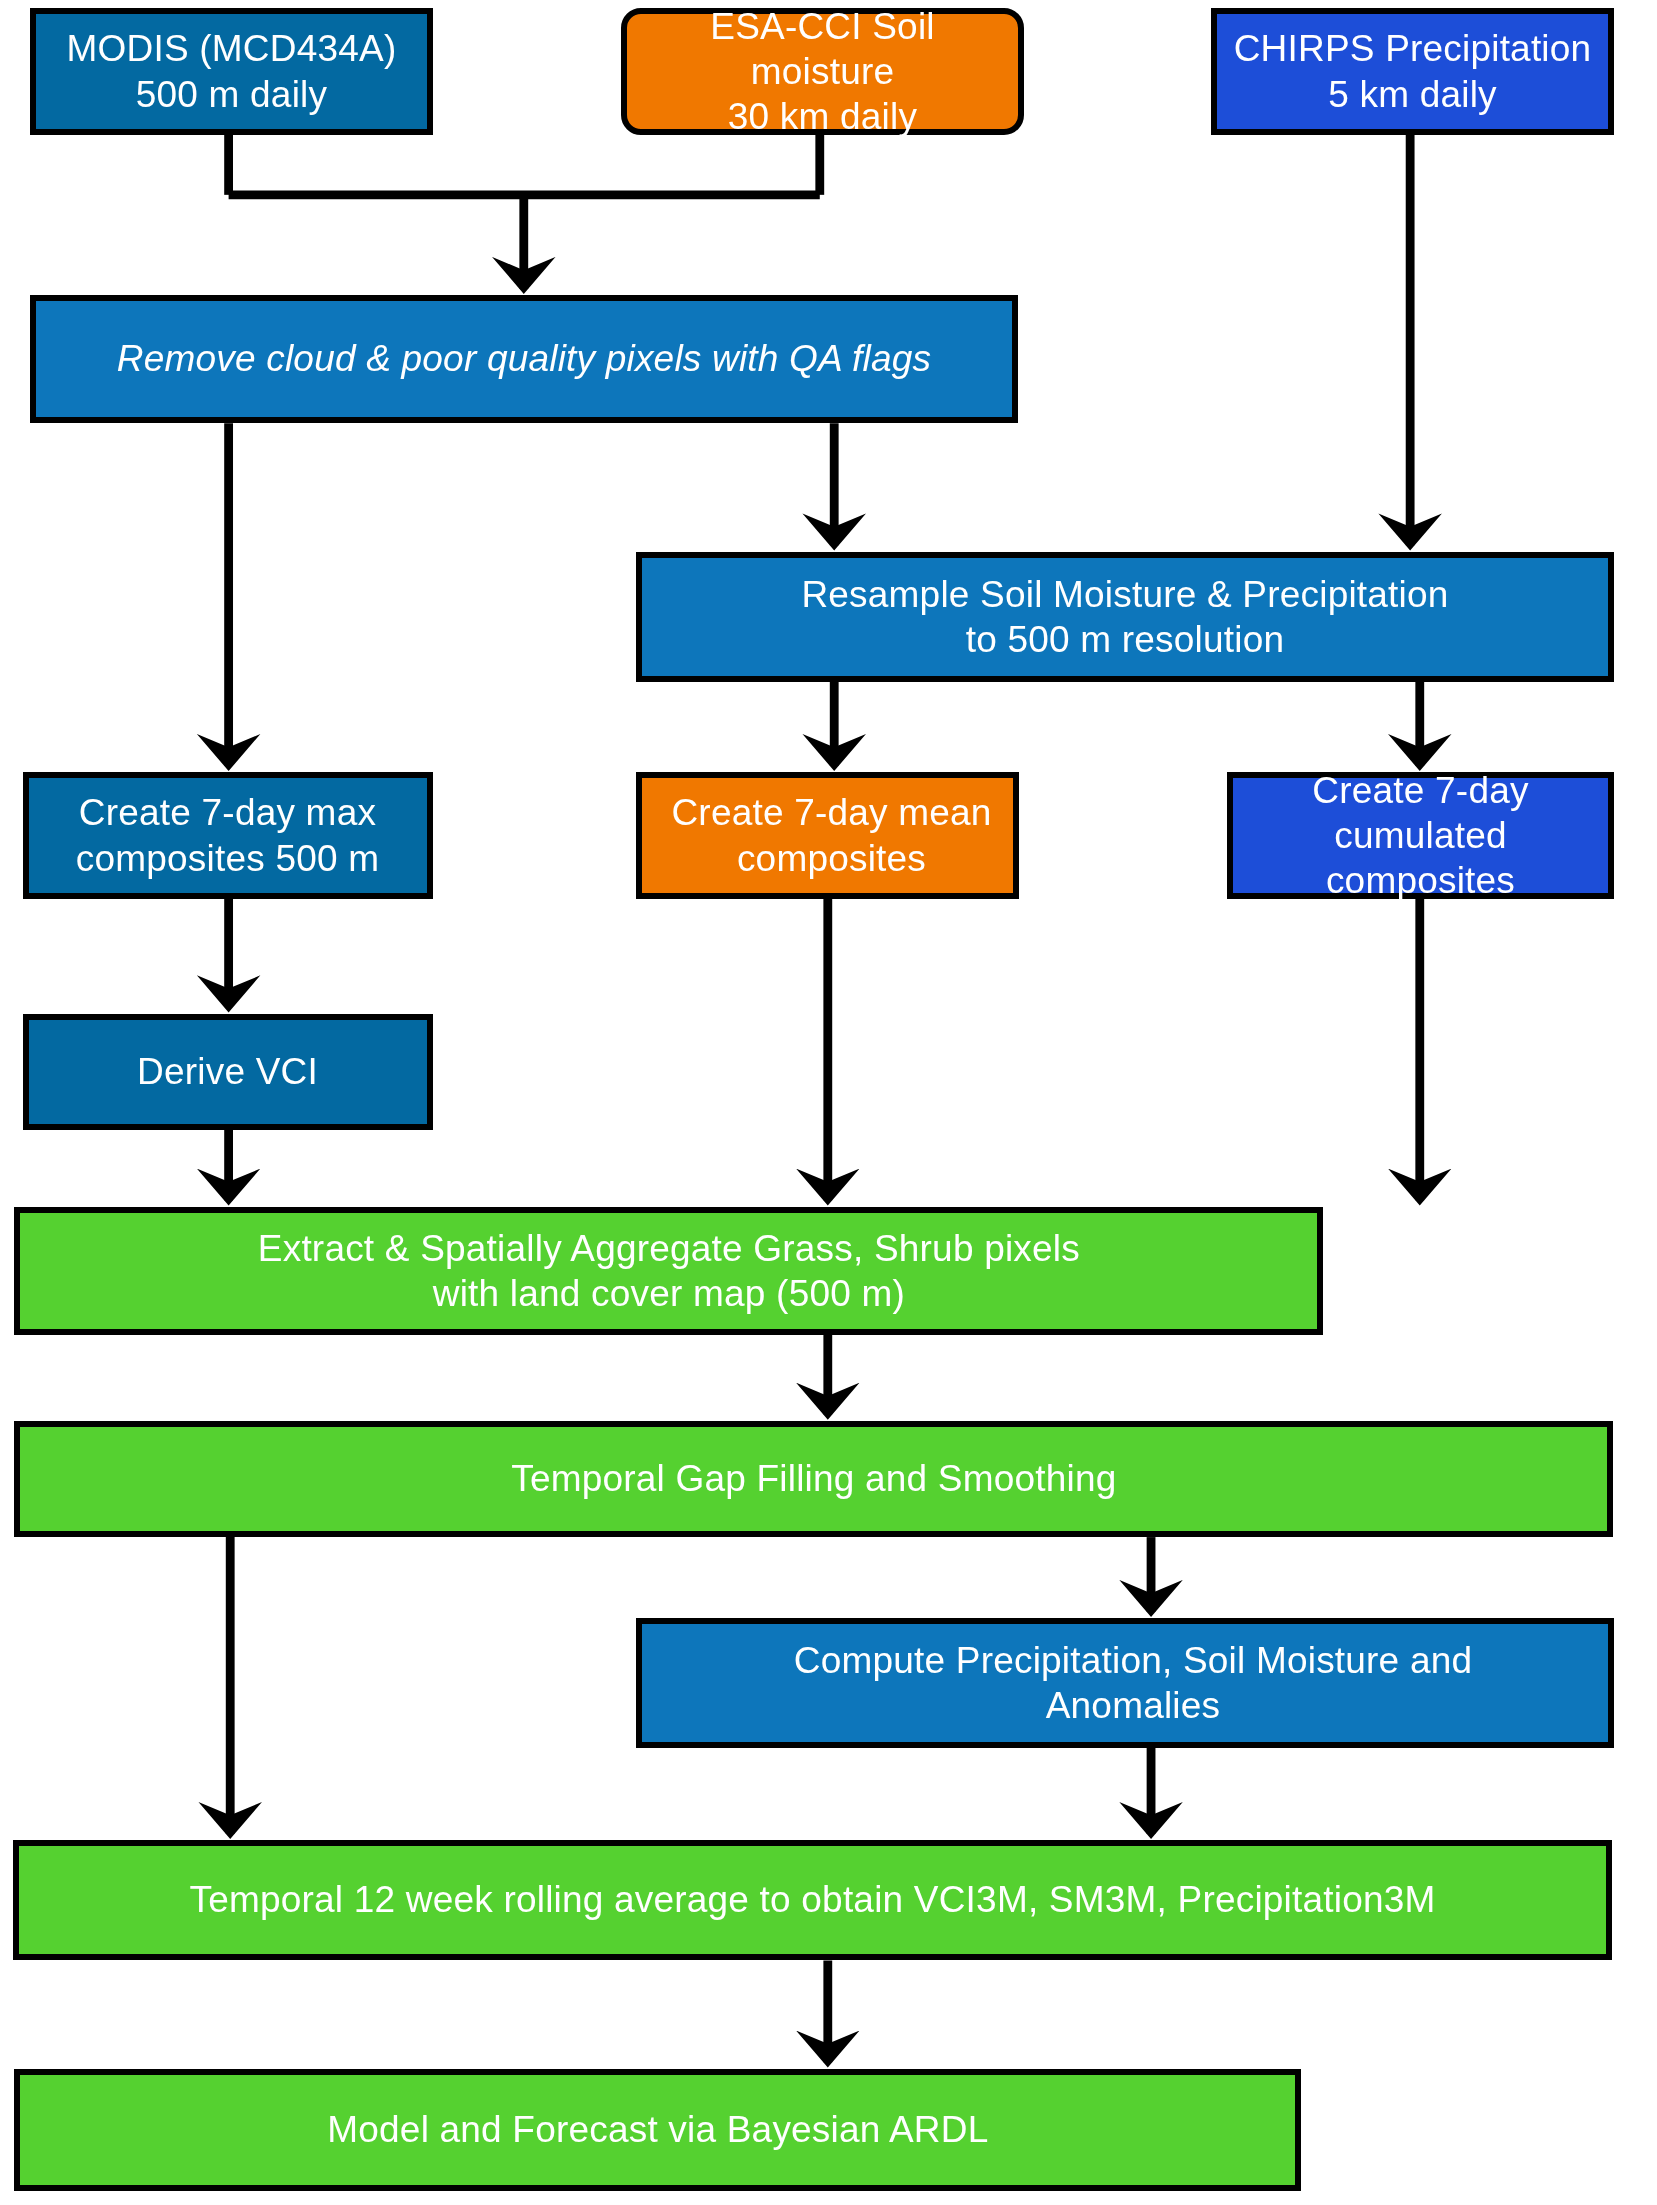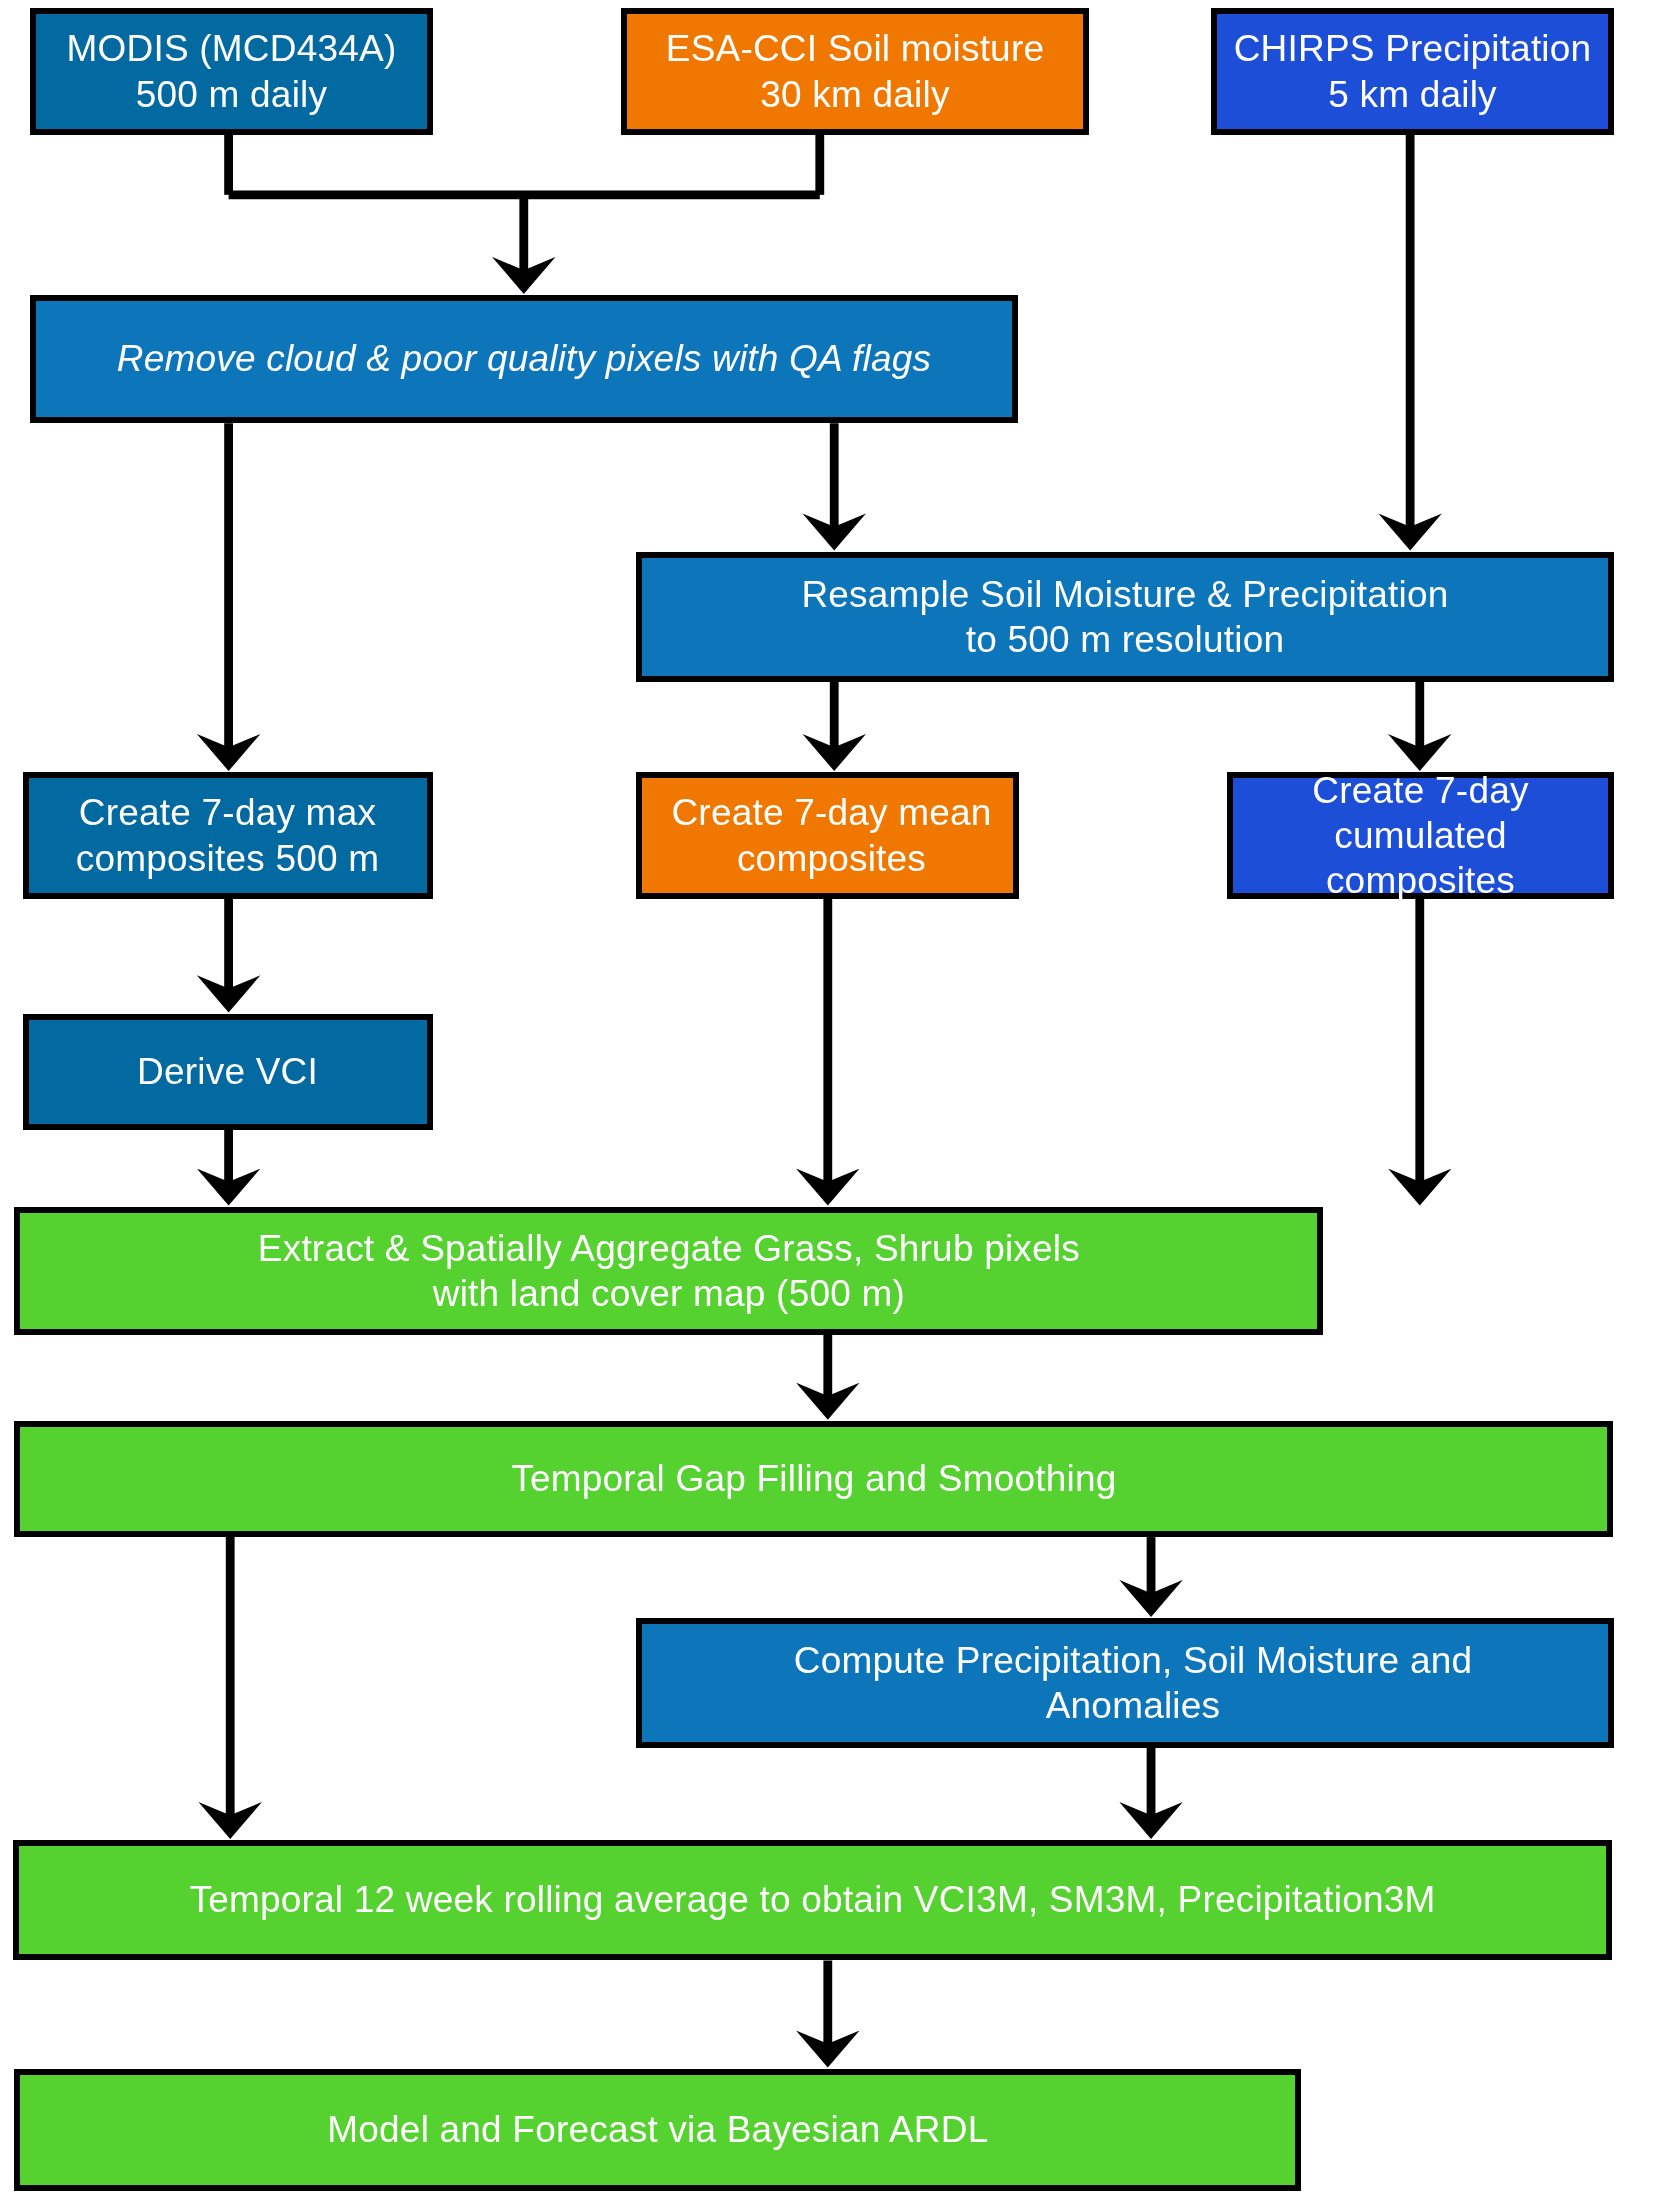--- a/index.html
+++ b/index.html
@@ -70,21 +70,21 @@
         <path d="M 1032 1665 L 1032 1764" stroke="#000000" stroke-width="11" fill="none" stroke-linecap="butt" marker-end="url(#arrowhead)"></path>
         <path d="M 1435 1917 L 1435 2010" stroke="#000000" stroke-width="11" fill="none" stroke-linecap="butt" marker-end="url(#arrowhead)"></path>
         <path d="M 287 1917 L 287 2287" stroke="#000000" stroke-width="11" fill="none" stroke-linecap="butt" marker-end="url(#arrowhead)"></path>
         <path d="M 1435 2180 L 1435 2287" stroke="#000000" stroke-width="11" fill="none" stroke-linecap="butt" marker-end="url(#arrowhead)"></path>
         <path d="M 1032 2445 L 1032 2572" stroke="#000000" stroke-width="11" fill="none" stroke-linecap="butt" marker-end="url(#arrowhead)"></path>
       </g>
   </svg>
   <div id="node-layer">
       <div class="node f-teal" style="left: 30px; top: 8px; width: 403px; height: 127px; font-size: 37px;">MODIS (MCD434A)
 500 m daily</div>
-      <div class="node f-orange" style="left: 621px; top: 8px; width: 468px; height: 127px; font-size: 37px;">ESA-CCI Soil moisture
+      <div class="node f-orange" style="left: 621px; top: 8px; width: 403px; height: 127px; font-size: 37px; border-radius: 20px;">ESA-CCI Soil moisture
 30 km daily</div>
       <div class="node f-ltblue" style="left: 1211px; top: 8px; width: 403px; height: 127px; font-size: 37px;">CHIRPS Precipitation
 5 km daily</div>
       <div class="node f-blue" style="left: 30px; top: 295px; width: 988px; height: 128px; font-size: 37px; font-style: italic;">Remove cloud &amp; poor quality pixels with QA flags</div>
       <div class="node f-blue" style="left: 636px; top: 552px; width: 978px; height: 130px; font-size: 37px;">Resample Soil Moisture &amp; Precipitation
 to 500 m resolution</div>
       <div class="node f-teal" style="left: 22.5px; top: 772px; width: 410px; height: 127px; font-size: 37px;">Create 7-day max
 composites 500 m</div>
       <div class="node f-orange" style="left: 636px; top: 772px; width: 383px; height: 127px; font-size: 37px; padding-left: 16px;">Create 7-day mean
 composites</div>

